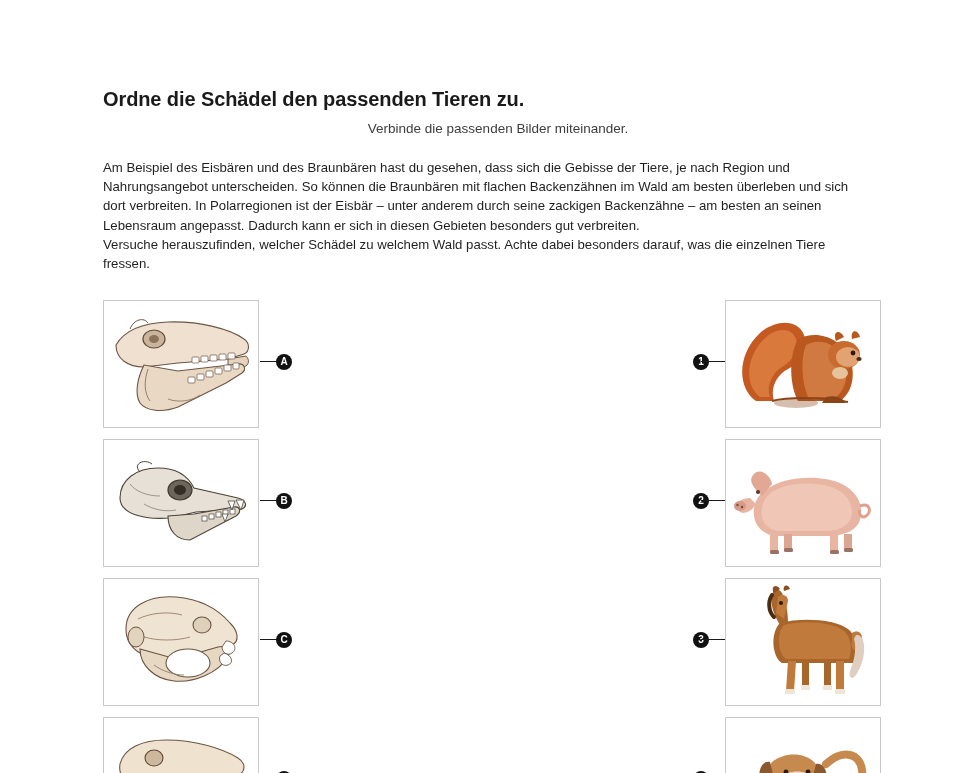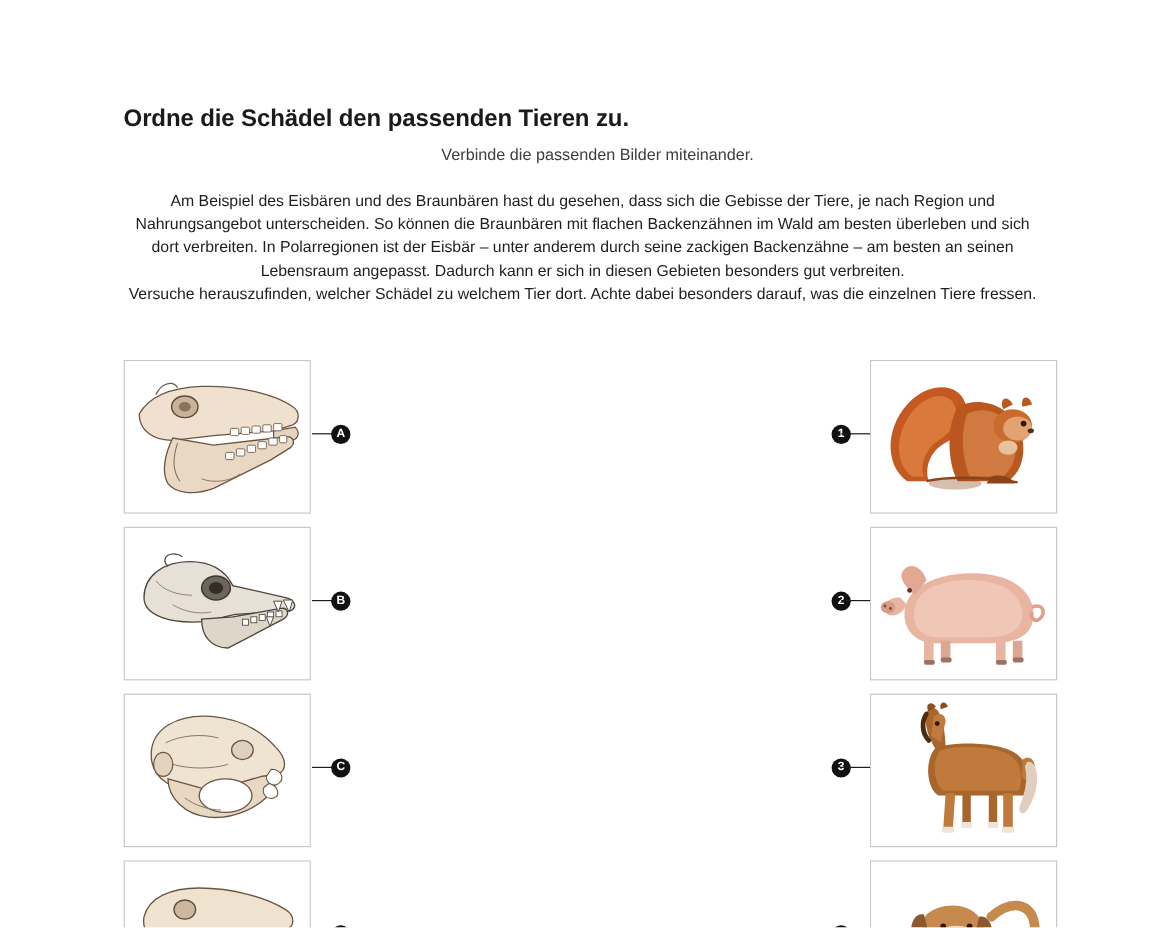--- a/index.html
+++ b/index.html
@@ -43,21 +43,20 @@
   }
   .body-text {
     font-size: 13.2px;
     line-height: 19.2px;
     color: #1f1f1f;
     margin: 22px 0 0 0;
     width: 765px;
   }
   .body-text p {
     margin: 0;
-    text-align: center;
   }
 
   
   .match-area {
     position: absolute;
     left: 0;
     top: 300px;
     width: 970px;
   }
   .col {
@@ -117,21 +116,21 @@
 </head>
 <body>
 
 <div class="page">
 
   <div class="content">
     <h1 class="title">Ordne die Schädel den passenden Tieren zu.</h1>
     <div class="subtitle">Verbinde die passenden Bilder miteinander.</div>
     <div class="body-text">
       <p>Am Beispiel des Eisbären und des Braunbären hast du gesehen, dass sich die Gebisse der Tiere, je nach Region und Nahrungsangebot unterscheiden. So können die Braunbären mit flachen Backenzähnen im Wald am besten überleben und sich dort verbreiten. In Polarregionen ist der Eisbär – unter anderem durch seine zackigen Backenzähne – am besten an seinen Lebensraum angepasst. Dadurch kann er sich in diesen Gebieten besonders gut verbreiten.</p>
-      <p>Versuche herauszufinden, welcher Schädel zu welchem Tier dort. Achte dabei besonders darauf, was die einzelnen Tiere fressen.</p>
+      <p>Versuche herauszufinden, welcher Schädel zu welchem Wald passt. Achte dabei besonders darauf, was die einzelnen Tiere fressen.</p>
     </div>
   </div>
 
   <div class="match-area">
 
     <div class="col col-left">
 
       <div class="row">
         <div class="thumb">
           <svg width="154" height="126" viewBox="0 0 154 126">

